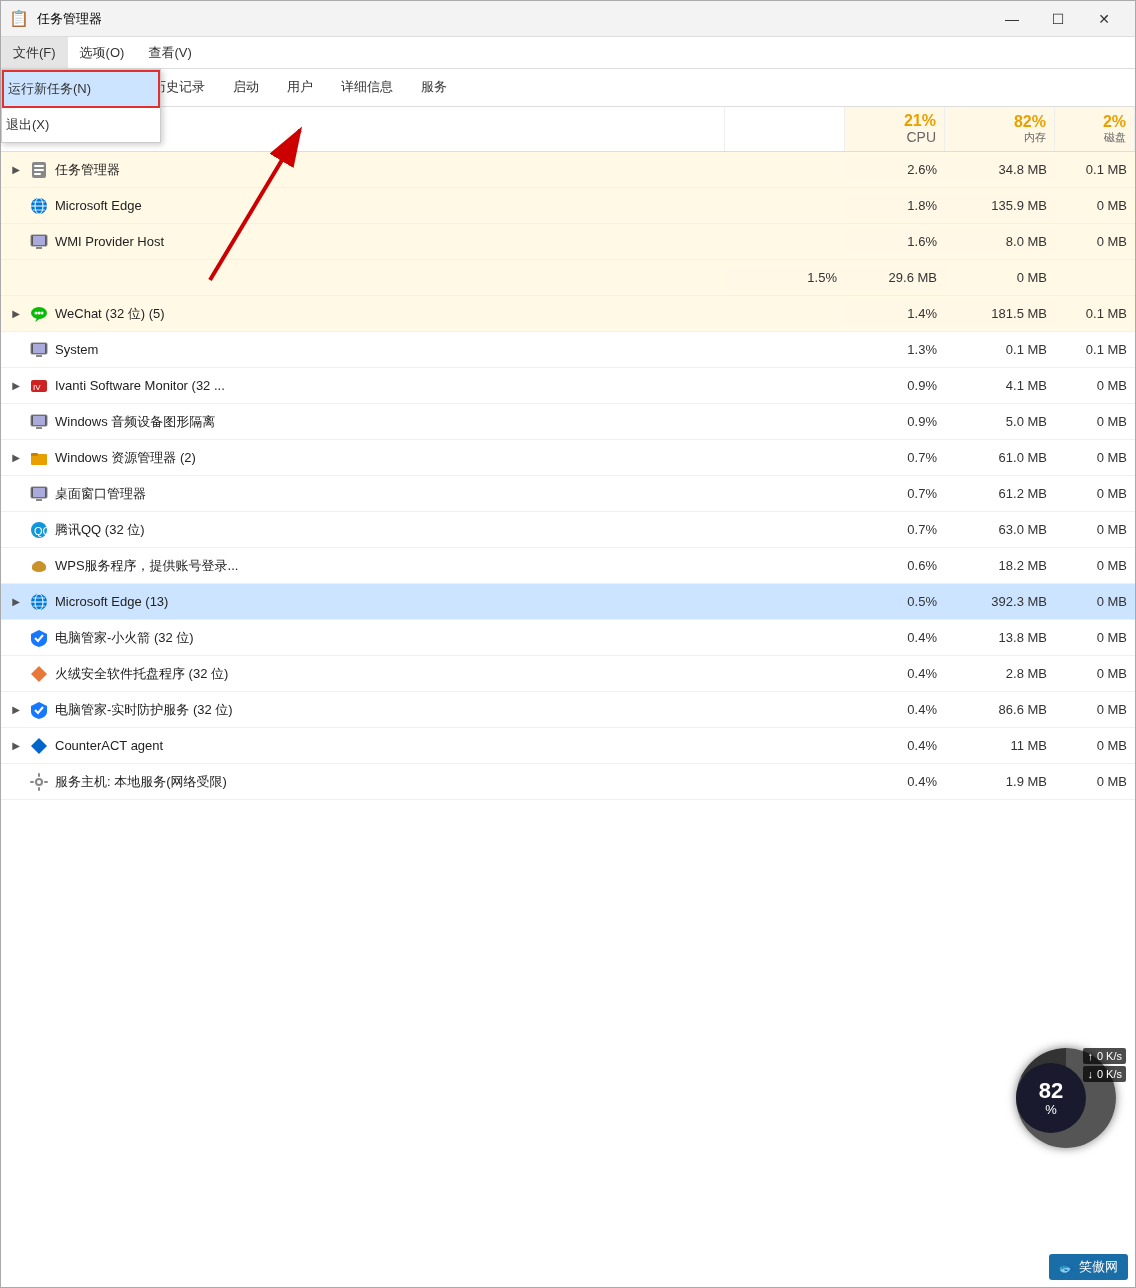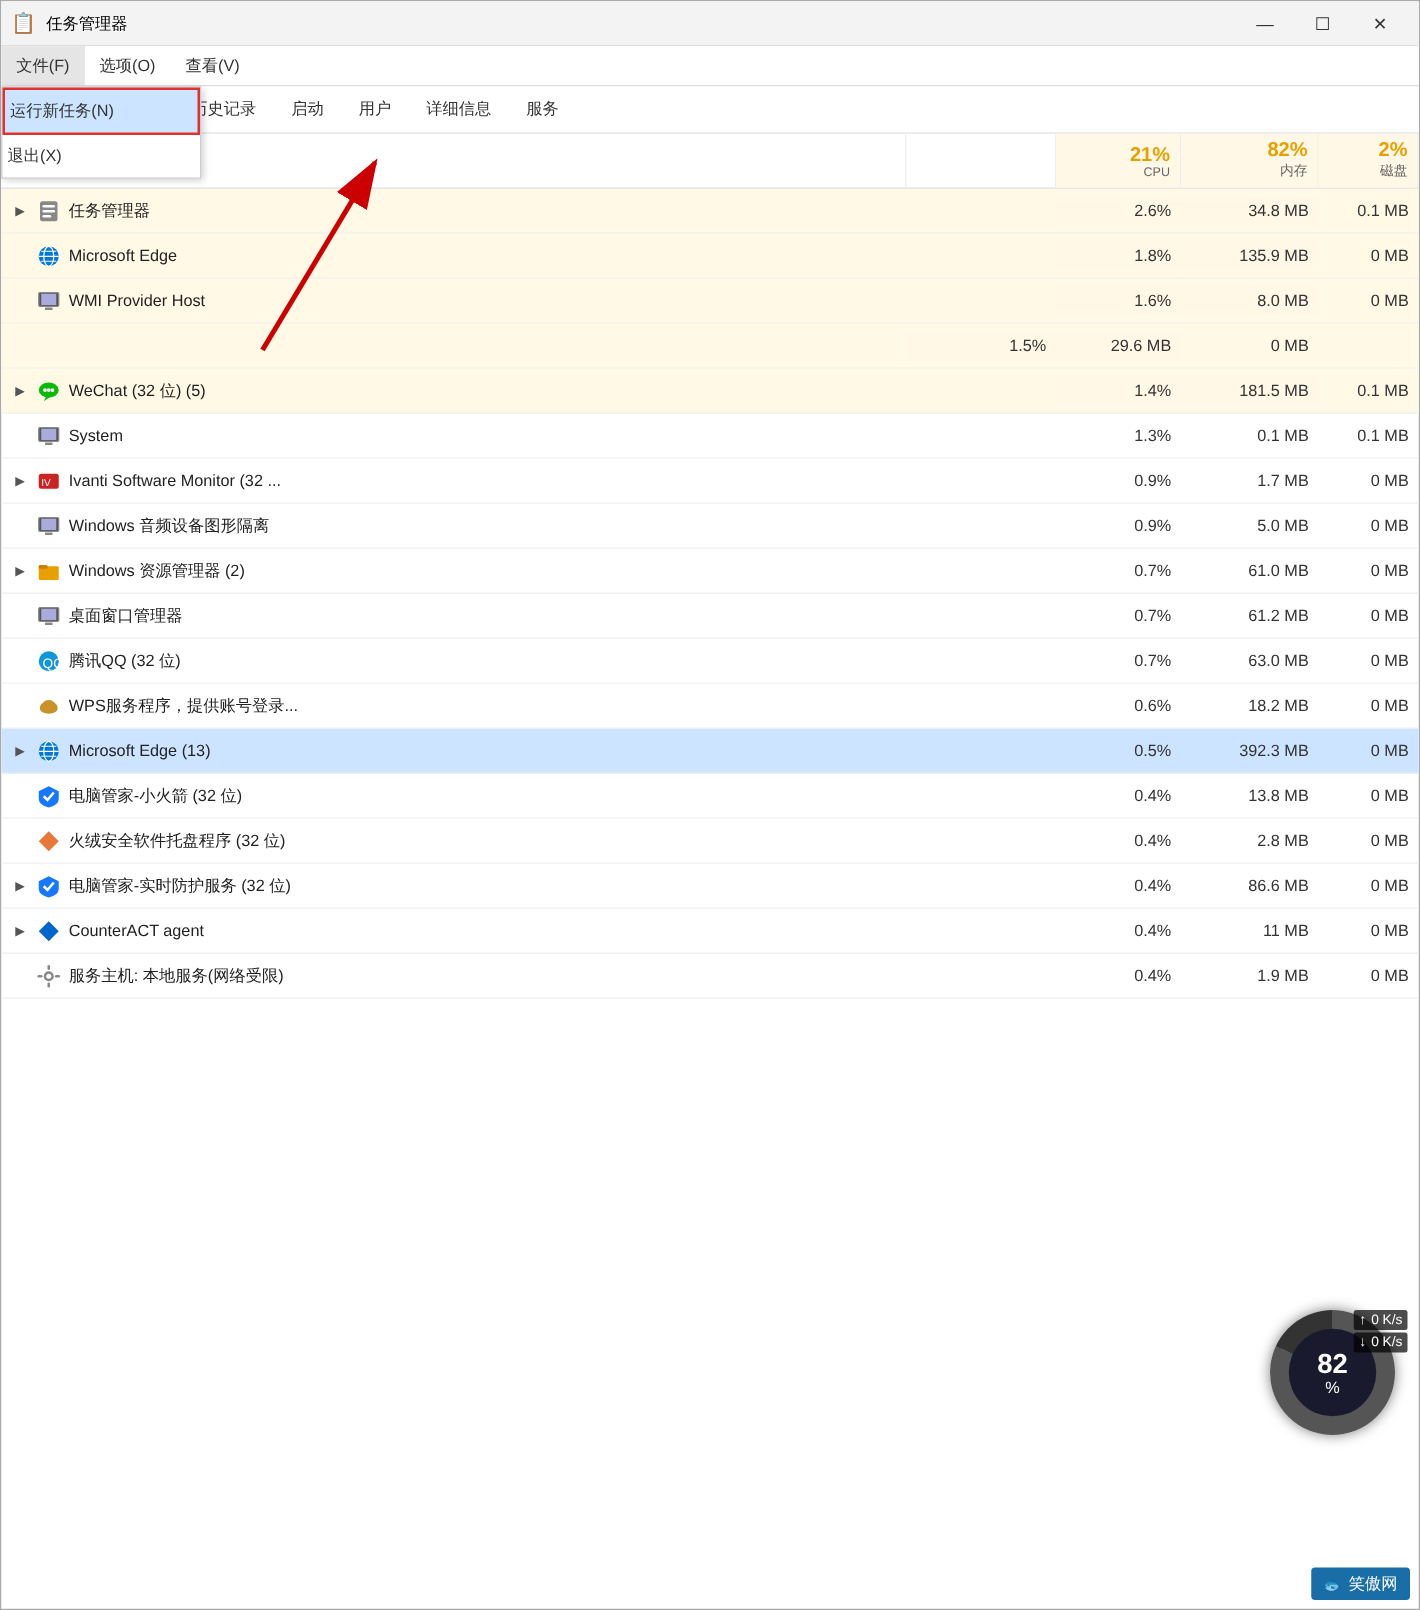--- a/index.html
+++ b/index.html
@@ -254,21 +254,21 @@
       z-index: 50;
     }
 
     .gauge-circle {
       width: 100px;
       height: 100px;
       border-radius: 50%;
       background: conic-gradient(#555 0% 82%, #333 82% 100%);
       display: flex;
       align-items: center;
-      justify-content: center;
+      justify-content: flex-start;
       position: relative;
       margin: 10px auto;
       box-shadow: 0 0 10px rgba(0,0,0,0.5);
     }
 
     .gauge-inner {
       width: 70px;
       height: 70px;
       border-radius: 50%;
       background: #1a1a2e;
@@ -390,21 +390,21 @@
 
   <div class="col-header">
     <div class="col-header-cell">
       <span>名称</span>
     </div>
     <div class="col-header-cell">
       <span></span>
     </div>
     <div class="col-header-cell" style="flex-direction:column; align-items:flex-end; background:#fff8e6;">
       <span class="metric-val" style="color:#e8a000;font-size:16px;font-weight:600;">21%</span>
-      <span class="metric-label" style="font-size:10px;color:#666;margin-left:32px;">CPU</span>
+      <span class="metric-label" style="font-size:14px;color:#666;margin-left:32px;">CPU</span>
     </div>
     <div class="col-header-cell" style="flex-direction:column; align-items:flex-end; background:#fff8e6;">
       <span class="metric-val" style="color:#e8a000;font-size:16px;font-weight:600;">82%</span>
       <span class="metric-label" style="font-size:11px;color:#666;margin-left:22px;">内存</span>
     </div>
     <div class="col-header-cell" style="flex-direction:column; align-items:flex-end; background:#fff8e6;">
       <span class="metric-val" style="color:#e8a000;font-size:16px;font-weight:600;">2%</span>
       <span class="metric-label" style="font-size:11px;color:#666;">磁盘</span>
     </div>
   </div>
@@ -514,21 +514,21 @@
       <div class="process-icon">
             <svg width="20" height="20" viewBox="0 0 20 20">
               <rect x="2" y="4" width="16" height="12" rx="2" fill="#cc2222"></rect>
               <text x="4" y="14" font-size="8" fill="#fff">IV</text>
             </svg>
           </div>
       <span class="process-name-text">Ivanti Software Monitor (32 ...</span>
     </div>
     <div class="process-cell"></div>
     <div class="process-cell" style="background:transparent">0.9%</div>
-    <div class="process-cell" style="background:transparent">1.7 MB</div>
+    <div class="process-cell" style="background:transparent">4.1 MB</div>
     <div class="process-cell">0 MB</div>
   </div>
       <div class="process-row">
     <div class="process-name-cell">
       <div style="width:14px;flex-shrink:0;"></div>
       <div class="process-icon">
             <svg width="20" height="20" viewBox="0 0 20 20">
               <rect x="2" y="3" width="16" height="11" rx="1" fill="#555"></rect>
               <rect x="2" y="3" width="16" height="11" rx="1" fill="none" stroke="#888" stroke-width="1"></rect>
               <rect x="7" y="15" width="6" height="2" fill="#888"></rect>

